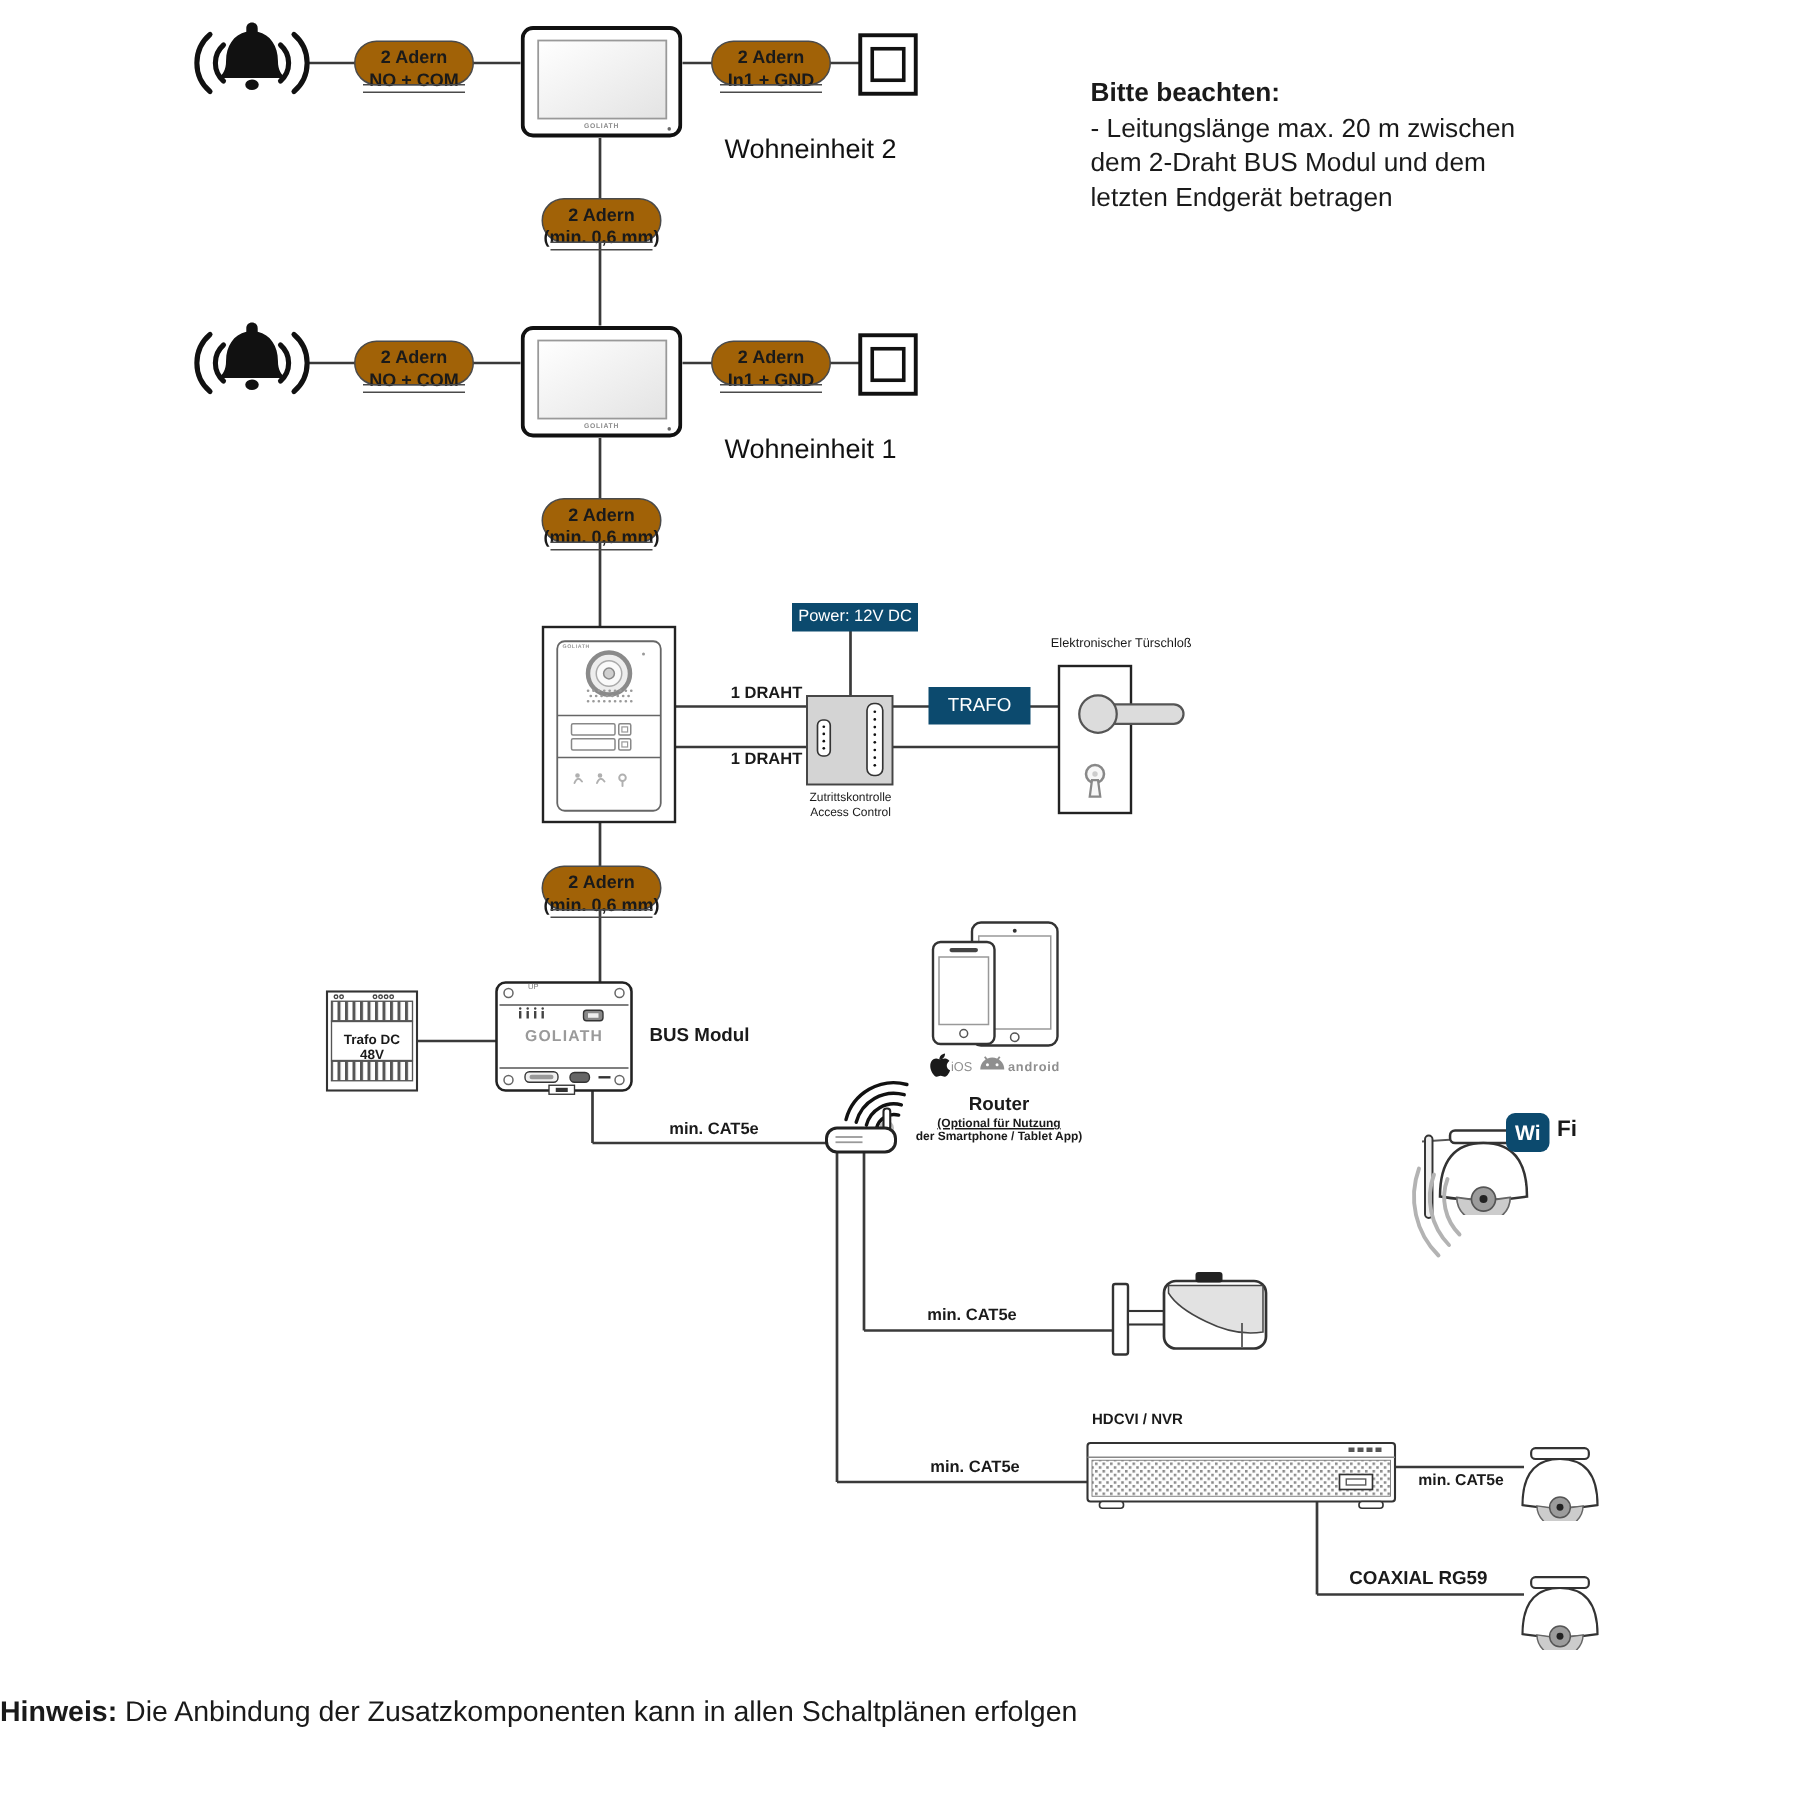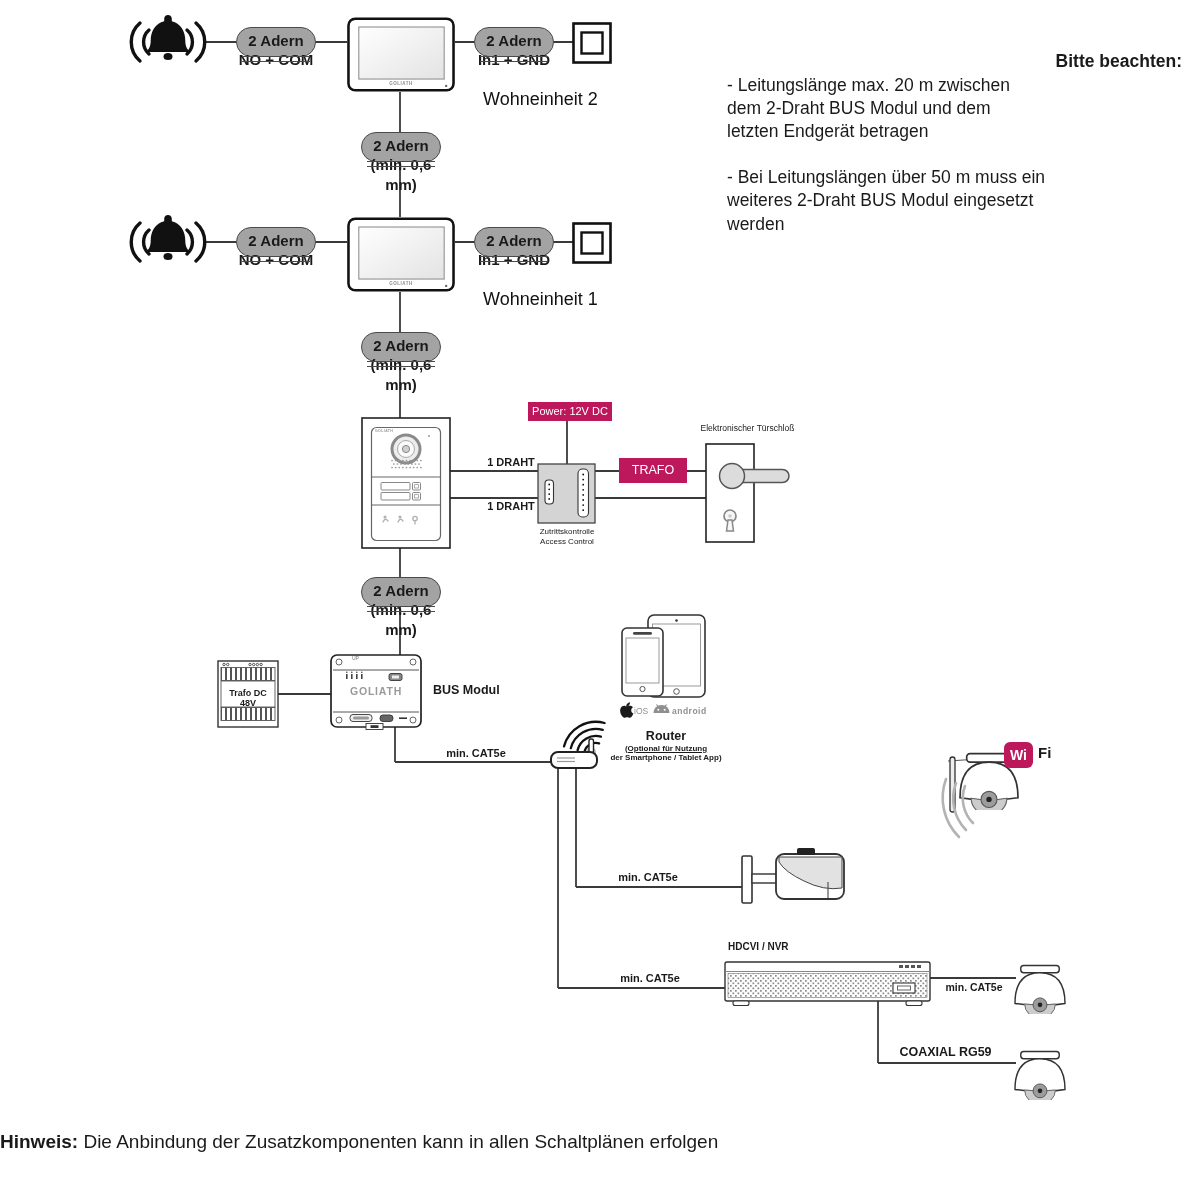--- a/index.html
+++ b/index.html
@@ -3,31 +3,31 @@
 <meta charset="utf-8">
 <style>
   html,body{margin:0;padding:0;background:#fff;}
   .canvas{position:relative;width:1200px;height:1200px;background:#fff;
           font-family:"Liberation Sans",sans-serif;color:#1a1a1a;overflow:hidden;}
   .canvas svg.layer{position:absolute;left:0;top:0;z-index:1;}
   .lbl{position:absolute;z-index:2;white-space:pre-line;}
   .center{text-align:center;}
   .bold{font-weight:bold;}
   .pill{position:absolute;z-index:2;width:80px;height:30px;box-sizing:border-box;
-        border:1.4px solid #4a4a4a;border-radius:15px;background:#a3a3a3;
-        text-align:center;font-weight:bold;font-size:15px;line-height:1.32;
+        border:1.4px solid #4a4a4a;border-radius:15px;background:#a16207;
+        text-align:center;font-weight:bold;font-size:12px;line-height:1.32;
         padding-top:2.5px;white-space:pre-line;}
   .pill::after{content:"";position:absolute;left:7%;right:7%;bottom:-5.5px;height:4px;
         border-top:1.4px solid #4a4a4a;border-bottom:1.4px solid #4a4a4a;}
-  .blackbox{position:absolute;z-index:2;background:#be185d;color:#fff;text-align:center;
+  .blackbox{position:absolute;z-index:2;background:#0c4a6e;color:#fff;text-align:center;
         font-weight:normal;}
   .unit-title{font-size:18px;color:#111;}
   .cat5{font-size:11px;font-weight:bold;}
   .notes{position:absolute;z-index:2;left:727px;top:50px;width:455px;font-size:17.5px;line-height:1.32;}
-  .notes h3{margin:0 0 1px 0;font-size:17.5px;text-align:right;}
+  .notes h3{margin:0 0 1px 0;font-size:17.5px;}
   .notes p{margin:0 0 23px 0;white-space:pre-line;}
   .footer{position:absolute;z-index:2;left:0;top:1131px;width:1200px;text-align:left;font-size:19px;}
   .tinybrand{font-size:4.5px;letter-spacing:.5px;color:#8a8a8a;font-weight:bold;}
 </style>
 </head>
 <body>
 
 <div class="canvas">
 
   <svg class="layer" width="1200" height="1200" viewBox="0 0 1200 1200">
@@ -335,20 +335,17 @@
   <div class="lbl cat5 center" style="left:610px;top:972px;width:80px;">min. CAT5e</div>
   <div class="lbl bold" style="left:728px;top:941px;font-size:10px;">HDCVI / NVR</div>
   <div class="lbl bold center" style="left:938px;top:981px;width:72px;font-size:10.5px;">min. CAT5e</div>
   <div class="lbl bold center" style="left:888px;top:1045px;width:115px;font-size:12.5px;">COAXIAL RG59</div>
 
   <div class="notes">
     <h3>Bitte beachten:</h3>
     <p>- Leitungslänge max. 20 m zwischen
 dem 2-Draht BUS Modul und dem
 letzten Endgerät betragen</p>
-    <p>- Bei Leitungslängen über 50 m muss ein
-weiteres 2-Draht BUS Modul eingesetzt
-werden</p>
   </div>
 
   <div class="footer"><span class="bold">Hinweis:</span><span> Die Anbindung der Zusatzkomponenten kann in allen Schaltplänen erfolgen</span></div>
 
 </div>
 
 </body></html>

